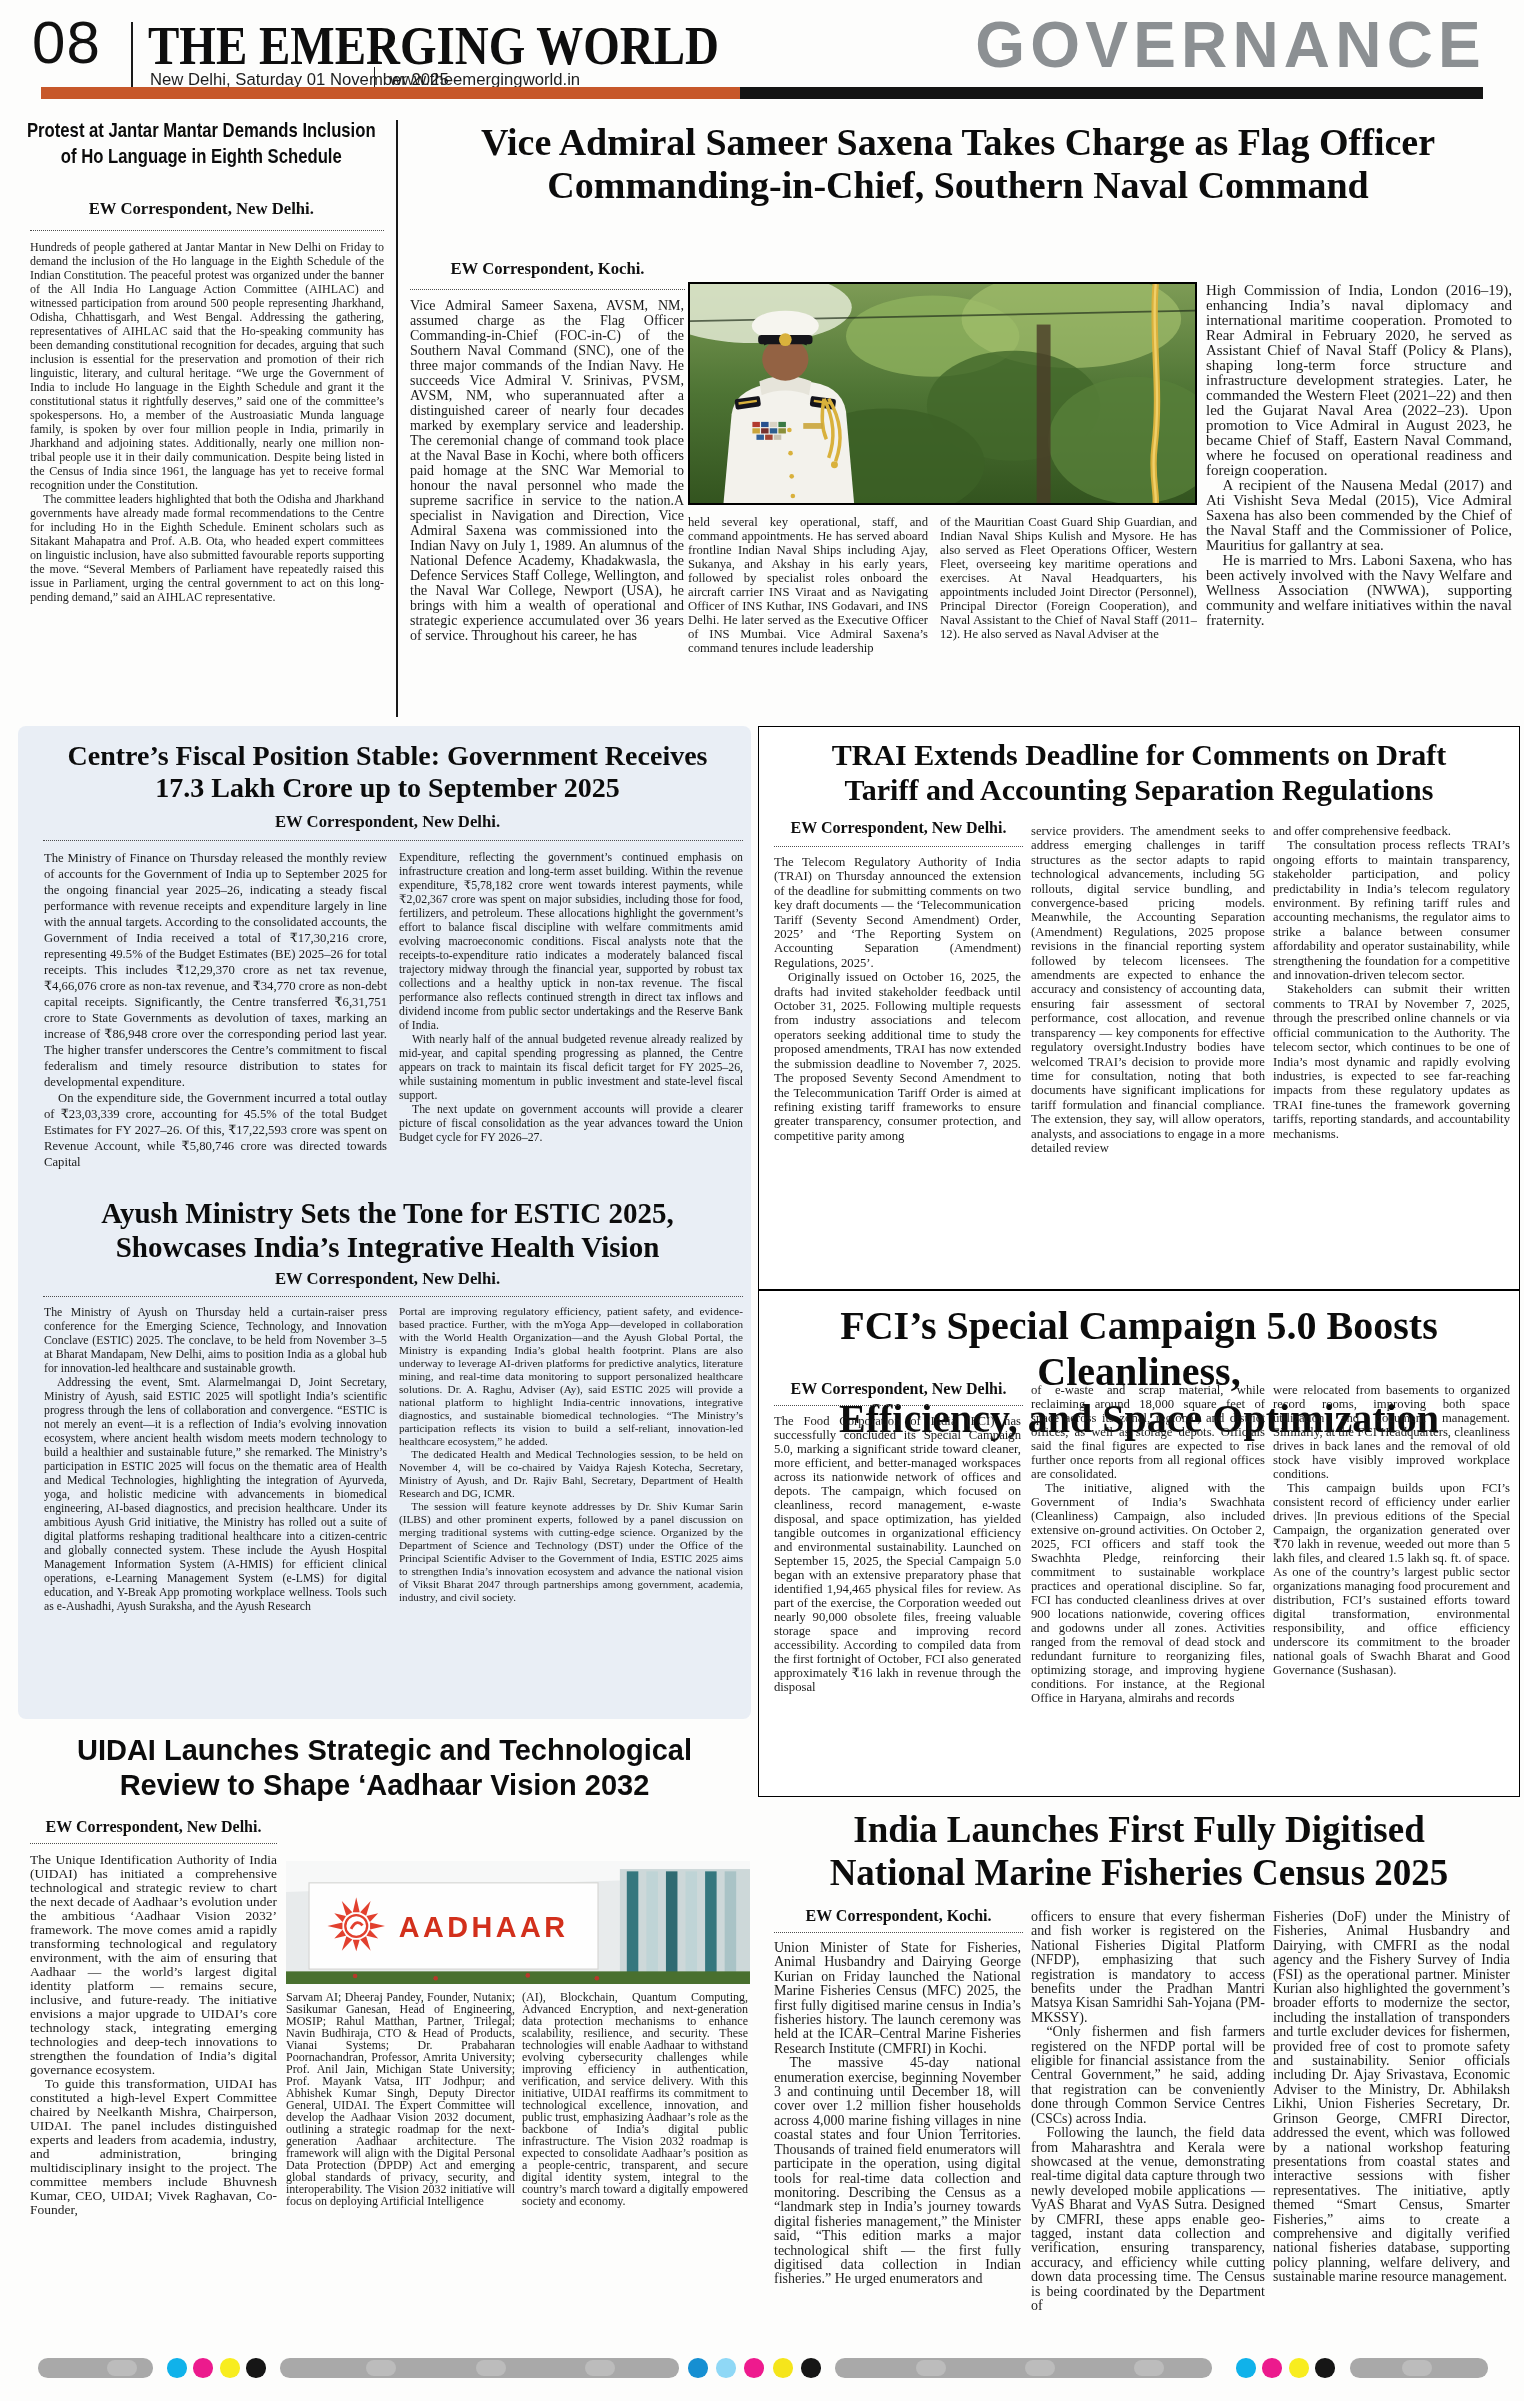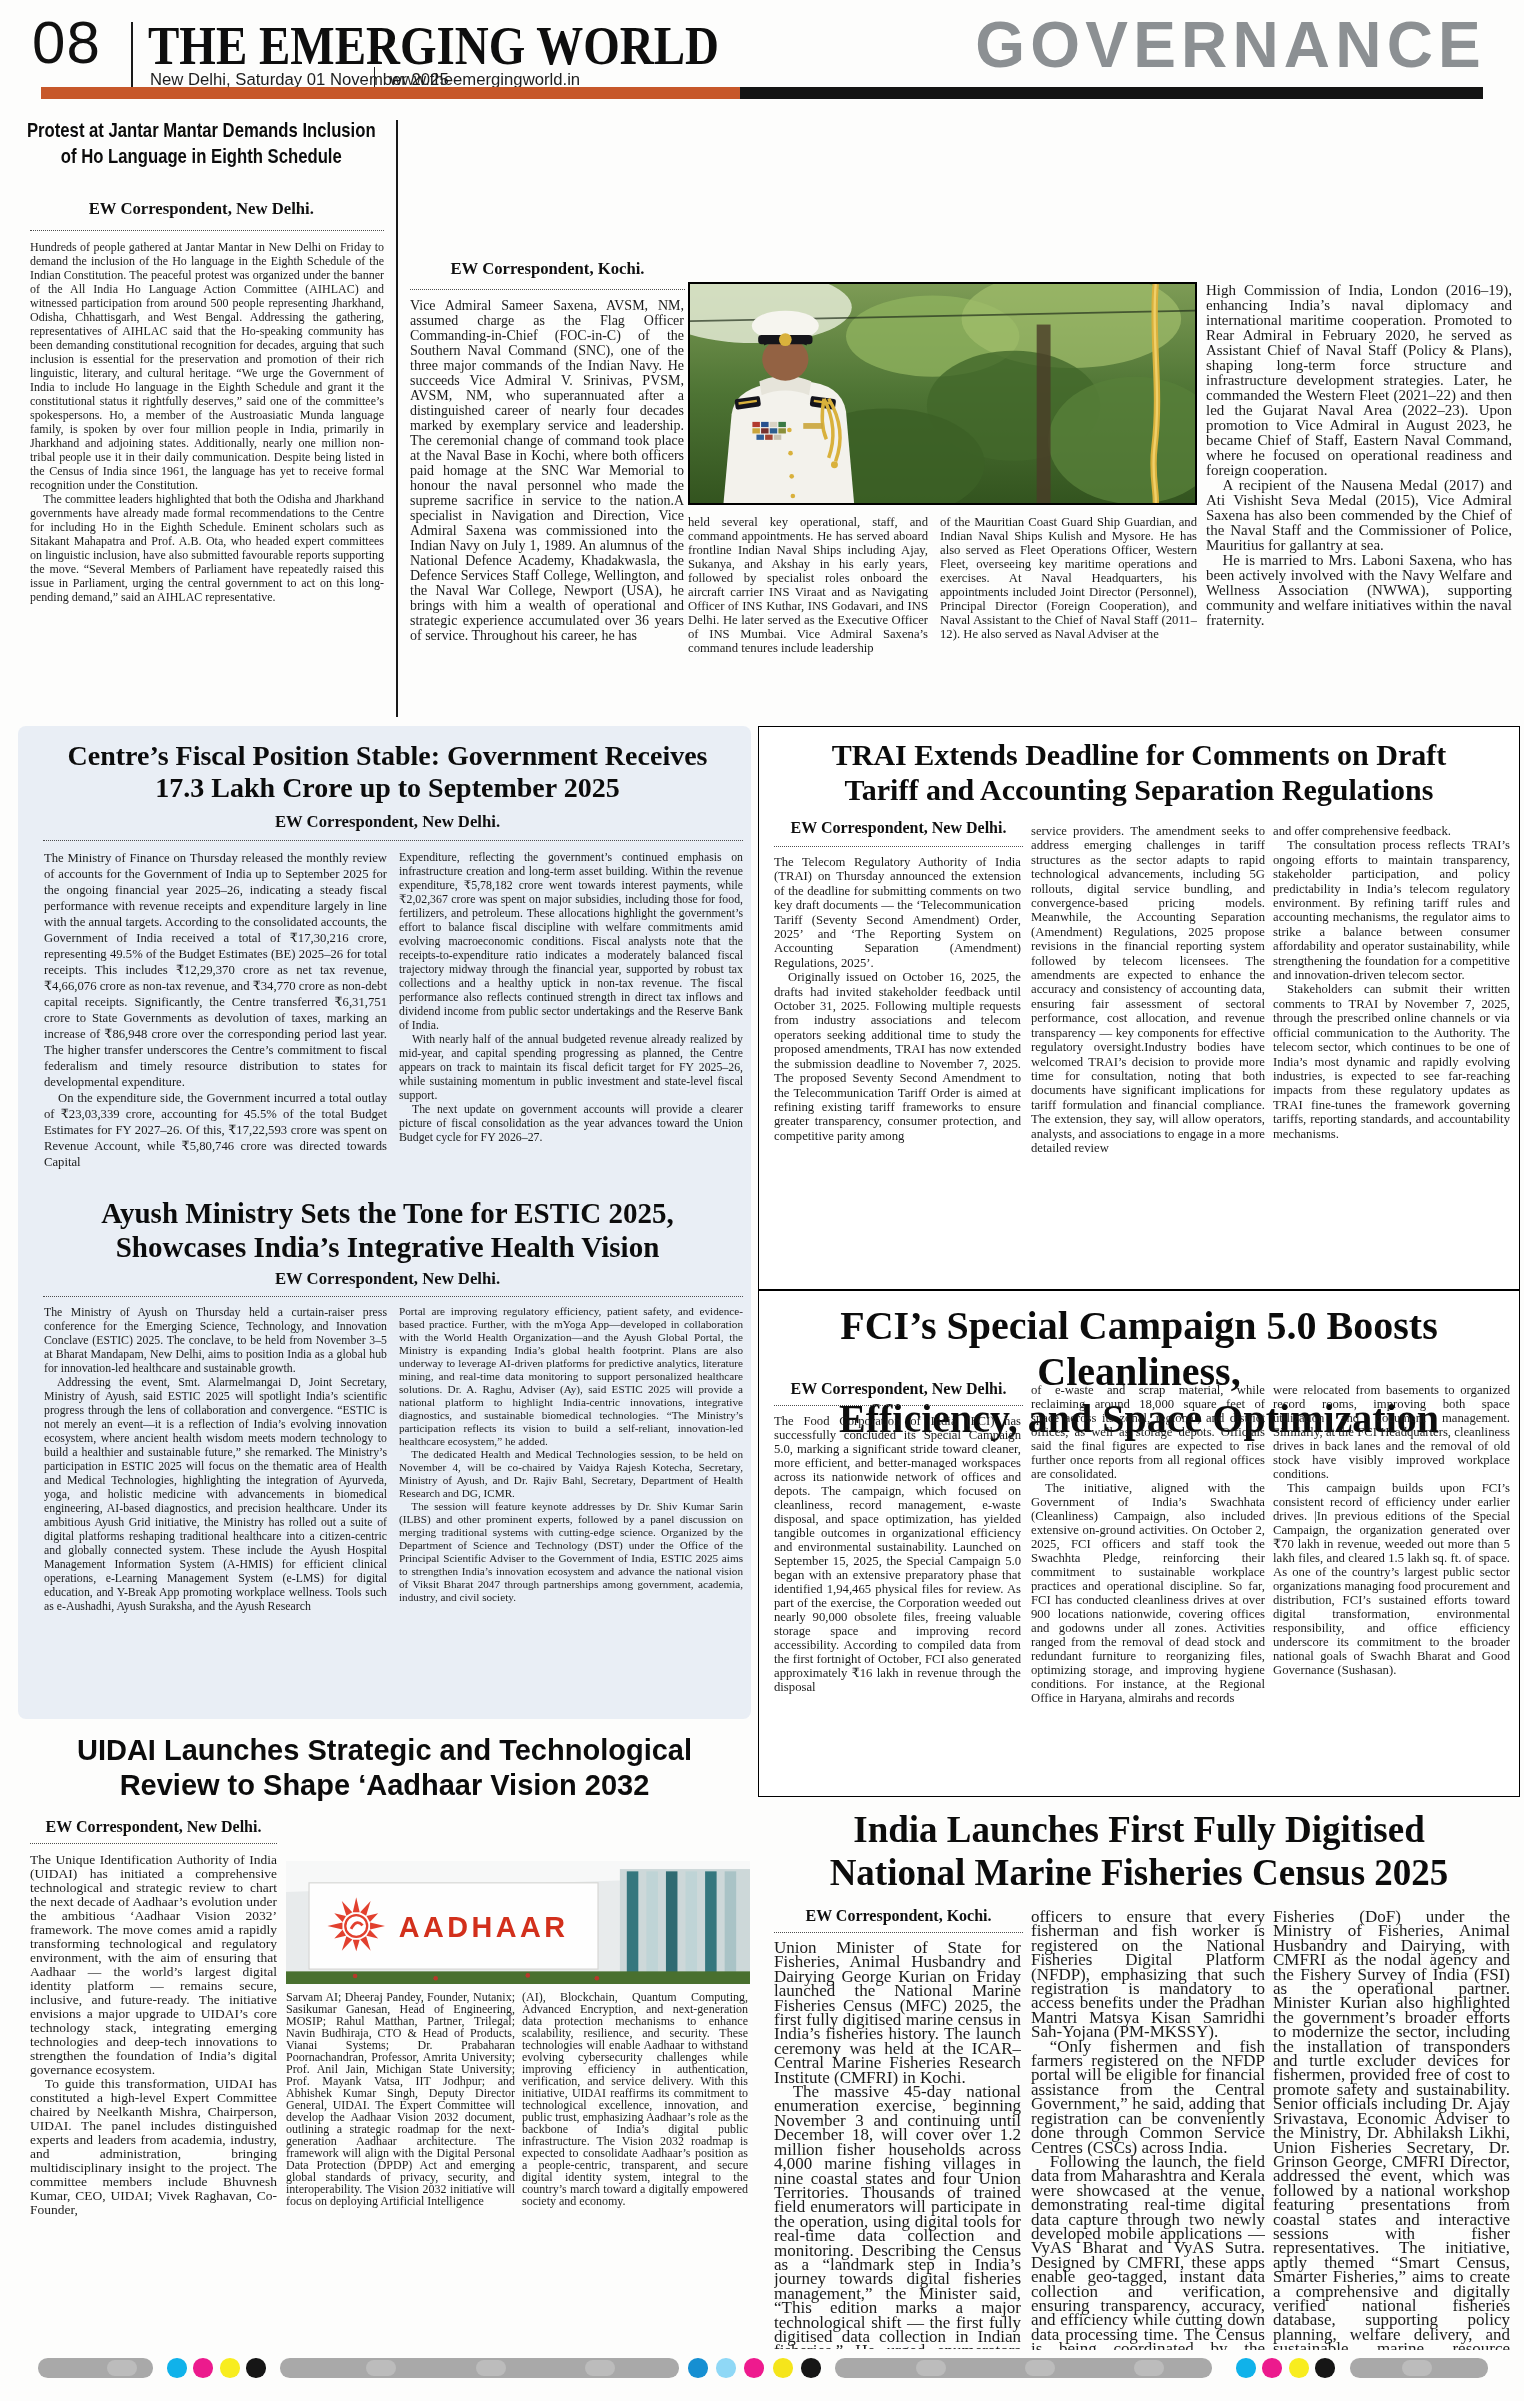--- a/index.html
+++ b/index.html
@@ -26,21 +26,21 @@
   .protest-body{font-size:12px;line-height:14px;}
   .adm1{font-size:14px;line-height:15px;}
   .adm2{font-size:12.7px;line-height:14px;}
   .adm4{font-size:15px;line-height:15px;}
   .fis1{font-size:12.7px;line-height:16px;}
   .fis2{font-size:11.8px;line-height:14px;}
   .ayu1{font-size:11.8px;line-height:14px;}
   .ayu2{font-size:11.2px;line-height:13px;}
   .trai{font-size:12.7px;line-height:14.4px;}
   .fci{font-size:12.7px;line-height:14px;}
-  .fish{font-size:17px;line-height:14.4px;}
+  .fish{font-size:14px;line-height:14.4px;}
   .uid1{font-size:13.5px;line-height:14px;}
   .uid23{font-size:12px;line-height:12px;}
   .panel{background:#e9eef5;border-radius:8px;}
   .blackbox{border:1.7px solid #000;background:#ffffff;box-sizing:border-box;}
   .photo{border:2.9px solid #000;box-sizing:border-box;background:#45652c;}
   .regbar{height:19.6px;background:#a9a9a9;border-radius:9.8px;}
   .spot{position:absolute;top:1.7px;width:30px;height:16px;border-radius:8px;background:#bcbcbc;}
   .dot{position:absolute;width:19.6px;height:19.6px;border-radius:50%;}
 </style>
 </head>
@@ -61,20 +61,22 @@
 of Ho Language in Eighth Schedule</div>
   <div class="abs byline" style="left:17.3px;top:199px;width:368px;">EW Correspondent, New Delhi.</div>
   <div class="abs dotrule" style="left:30px;top:230px;width:354px;"></div>
   <div class="col protest-body" style="left:30px;top:240px;width:354px;height:476px;">
       <p>Hundreds of people gathered at Jantar Mantar in New Delhi on Friday to demand the inclusion of the Ho language in the Eighth Schedule of the Indian Constitution. The peaceful protest was organized under the banner of the All India Ho Language Action Committee (AIHLAC) and witnessed participation from around 500 people representing Jharkhand, Odisha, Chhattisgarh, and West Bengal. Addressing the gathering, representatives of AIHLAC said that the Ho-speaking community has been demanding constitutional recognition for decades, arguing that such inclusion is essential for the preservation and promotion of their rich linguistic, literary, and cultural heritage. “We urge the Government of India to include Ho language in the Eighth Schedule and grant it the constitutional status it rightfully deserves,” said one of the committee’s spokespersons. Ho, a member of the Austroasiatic Munda language family, is spoken by over four million people in India, primarily in Jharkhand and adjoining states. Additionally, nearly one million non-tribal people use it in their daily communication. Despite being listed in the Census of India since 1961, the language has yet to receive formal recognition under the Constitution.</p>
       <p>The committee leaders highlighted that both the Odisha and Jharkhand governments have already made formal recommendations to the Centre for including Ho in the Eighth Schedule. Eminent scholars such as Sitakant Mahapatra and Prof. A.B. Ota, who headed expert committees on linguistic inclusion, have also submitted favourable reports supporting the move. “Several Members of Parliament have repeatedly raised this issue in Parliament, urging the central government to act on this long-pending demand,” said an AIHLAC representative.</p>
     </div>
 
   <div class="abs vrule" style="left:396px;top:120px;width:1.7px;height:597px;"></div>
 
+  <div class="abs headline h-serif" style="left:403px;top:121px;width:1110px;font-size:38px;line-height:1.14;">Vice Admiral Sameer Saxena Takes Charge as Flag Officer
+Commanding-in-Chief, Southern Naval Command</div>
   <div class="abs byline" style="left:410px;top:259px;width:275px;">EW Correspondent, Kochi.</div>
   <div class="abs dotrule" style="left:410px;top:289px;width:275px;"></div>
   <div class="col adm1" style="left:410px;top:298px;width:274px;height:419px;">
       <p>Vice Admiral Sameer Saxena, AVSM, NM, assumed charge as the Flag Officer Commanding-in-Chief (FOC-in-C) of the Southern Naval Command (SNC), one of the three major commands of the Indian Navy. He succeeds Vice Admiral V. Srinivas, PVSM, AVSM, NM, who superannuated after a distinguished career of nearly four decades marked by exemplary service and leadership. The ceremonial change of command took place at the Naval Base in Kochi, where both officers paid homage at the SNC War Memorial to honour the naval personnel who made the supreme sacrifice in service to the nation.A specialist in Navigation and Direction, Vice Admiral Saxena was commissioned into the Indian Navy on July 1, 1989. An alumnus of the National Defence Academy, Khadakwasla, the Defence Services Staff College, Wellington, and the Naval War College, Newport (USA), he brings with him a wealth of operational and strategic experience accumulated over 36 years of service. Throughout his career, he has</p>
     </div>
 
   <div class="abs photo" style="left:688px;top:282px;width:509px;height:223px;">
     <svg viewBox="0 0 874 378" width="100%" height="100%" preserveAspectRatio="none">
       <defs>
         <linearGradient id="gjungle" x1="0" y1="0" x2="0" y2="1">

